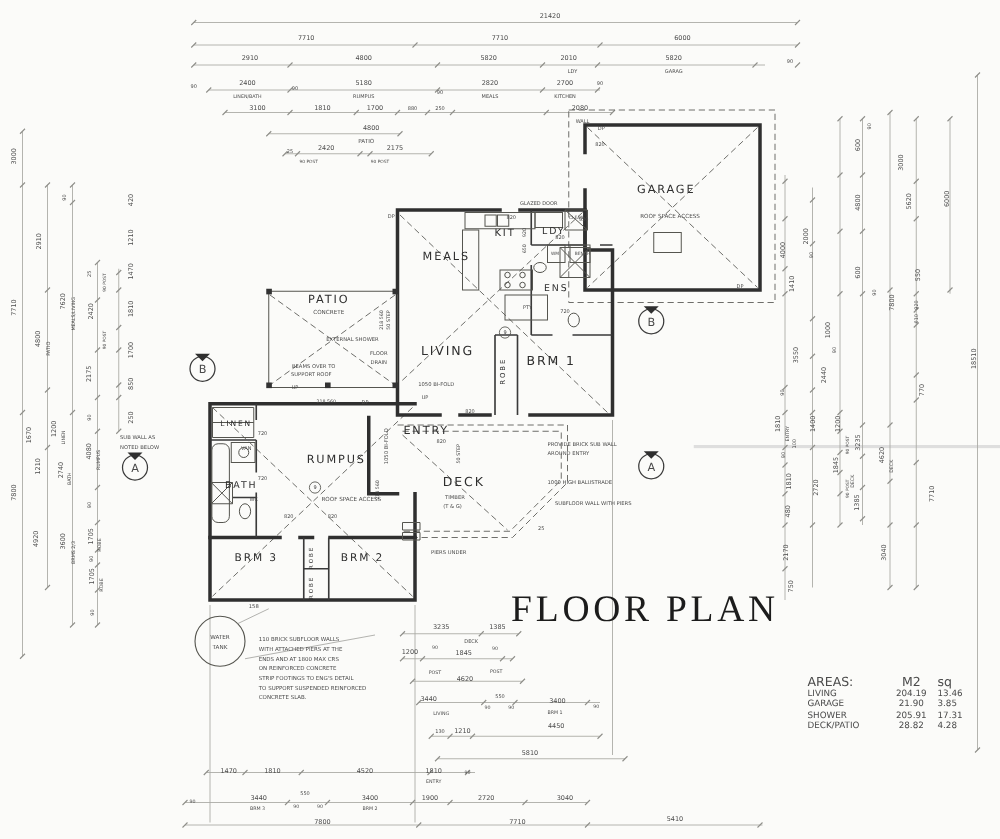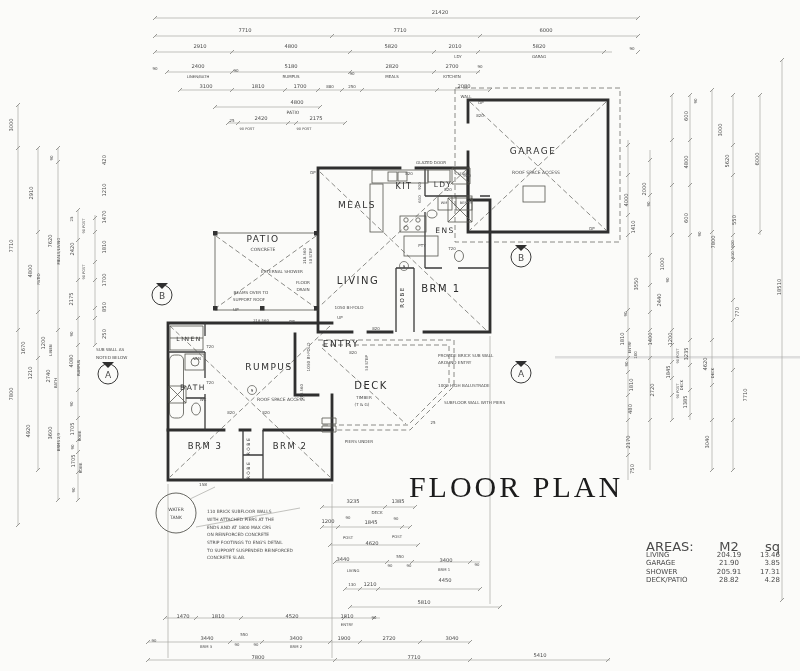--- a/index.html
+++ b/index.html
@@ -8,22 +8,22 @@
   svg text{font-family:"DejaVu Sans",sans-serif;fill:#4a4a4a;}
   .t-dim{fill:#4a4a4a;}
   .t-room{fill:#2e2e2e;letter-spacing:1.5px;}
   .t-note{fill:#4a4a4a;}
   .t-ref{fill:#333;}
   #drawing-title{fill:#1c1c1c;font-family:"Liberation Serif","DejaVu Serif",serif;letter-spacing:3px;}
   .areas{position:absolute;left:646px;top:543px;width:140px;font-size:7px;color:#4a4a4a;line-height:8.2px;}
   .ar-row{display:flex;}
   .ar-c1{width:62px;text-align:left;}
   .ar-c2{width:42px;text-align:center;}
-  .ar-c3{width:30px;text-align:right;}
-  .ar-head{font-size:13px;}
+  .ar-c3{width:30px;text-align:left;}
+  .ar-head{font-size:10px;}
 </style>
 </head>
 <body>
 
 <div id="sheet">
 <svg width="800" height="671" viewBox="0 0 800 671">
 
   <rect x="555" y="356" width="245" height="2.5" fill="#dedede"></rect>
 
   <g stroke="#a9a9a4" stroke-width="0.7" fill="none">

